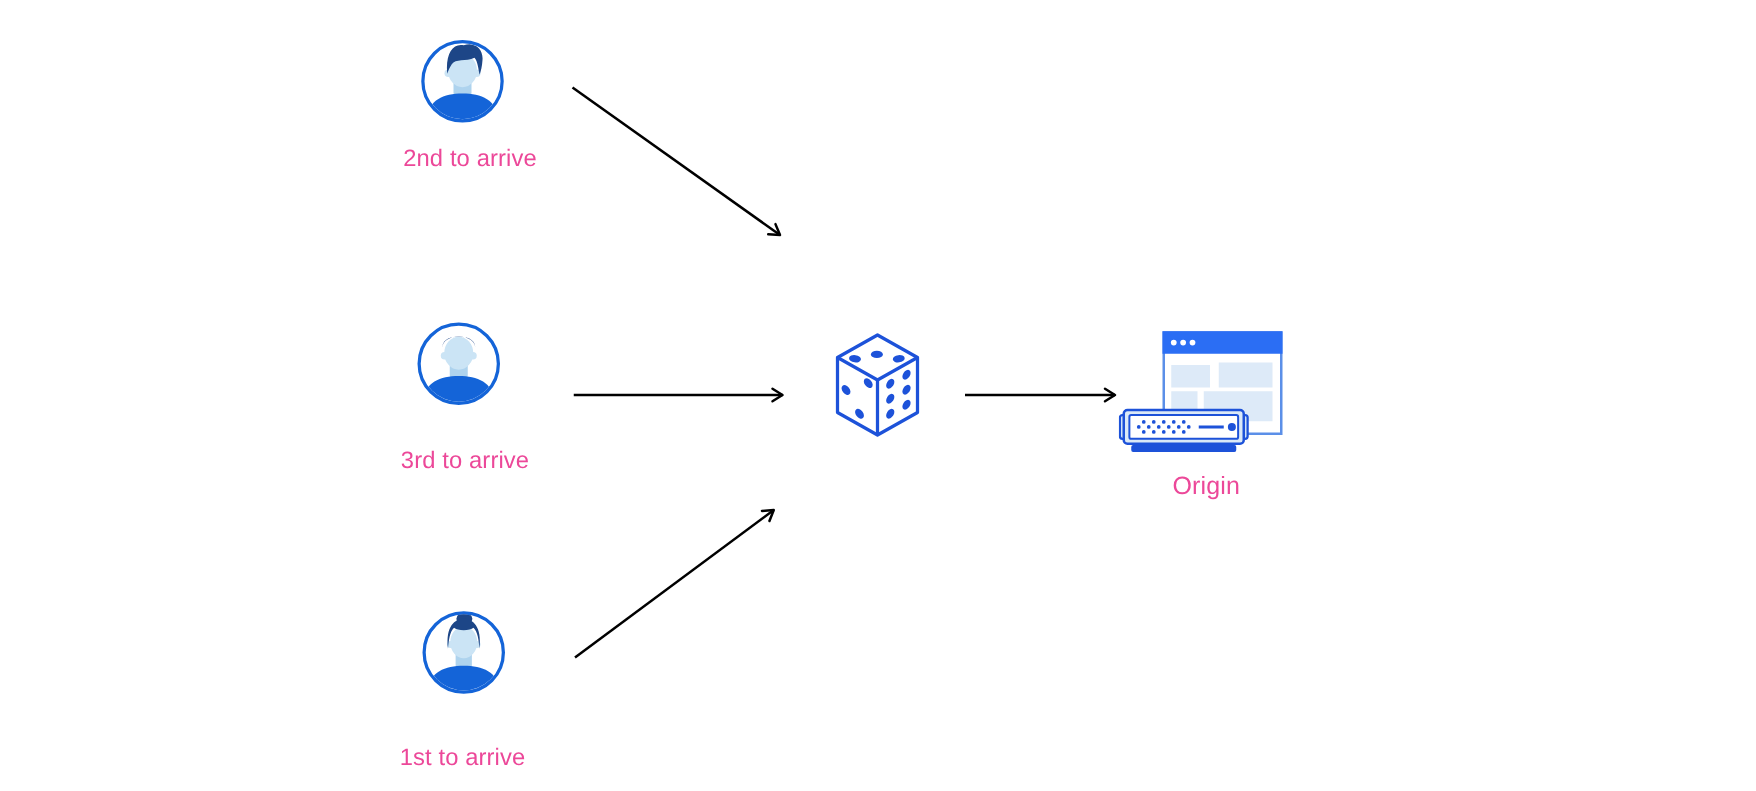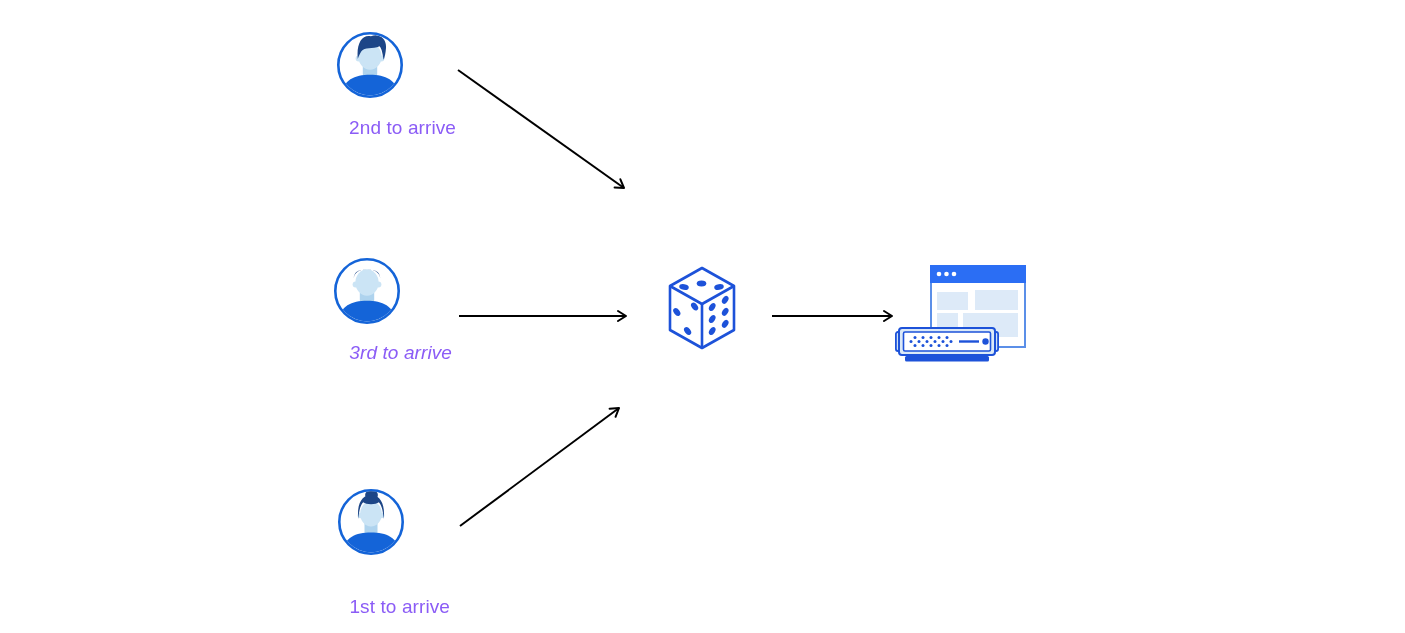--- a/index.html
+++ b/index.html
@@ -12,23 +12,23 @@
     position: relative;
     width: 1405px;
     height: 633px;
     background: #ffffff;
     overflow: hidden;
   }
   .abs { position: absolute; }
   .node-label {
     position: absolute;
     width: 160px;
-    text-align: right;
+    text-align: center;
     font-size: 19px;
-    color: #8b5cf6;
+    color: #ec4899;
     letter-spacing: 0.1px;
   }
   .origin-label {
     font-size: 20px;
   }
   svg { display: block; }
 </style>
 </head>
 <body>
 
@@ -80,21 +80,21 @@
         <rect x="26.8" y="29" width="14.4" height="17" rx="3" fill="#aed3ee"></rect>
         <path d="M5,68 C5,49.5 18,43.8 34,43.8 C50,43.8 63,49.5 63,68 Z" fill="#1464d8"></path>
         <circle cx="22.6" cy="27.5" r="3" fill="#cbe4f5"></circle>
         <circle cx="45.4" cy="27.5" r="3" fill="#cbe4f5"></circle>
         <ellipse cx="34" cy="25.5" rx="11.6" ry="13.2" fill="#cbe4f5"></ellipse>
         <path d="M20.8,21.5 C20.8,9 47.2,9 47.2,21.5 C47.2,16 43.5,12.3 34,12.3
                  C24.5,12.3 20.8,16 20.8,21.5 Z" fill="#1d4687"></path>
       </g>
     </svg>
   </div>
-  <div class="node-label" style="left:292px;top:342px;font-style:italic;">3rd to arrive</div>
+  <div class="node-label" style="left:292px;top:358px;">3rd to arrive</div>
 
   <div class="abs" style="left:337px;top:488px;">
     <svg width="68" height="68" viewBox="0 0 68 68">
       <defs>
           <clipPath id="clipC">
             <circle cx="34" cy="34" r="30.4"></circle>
           </clipPath>
         </defs>
       <circle cx="34" cy="34" r="31.7" fill="#ffffff" stroke="#1464d8" stroke-width="2.6"></circle>
       <g clip-path="url(#clipC)">
@@ -177,14 +177,15 @@
             <circle cx="28" cy="19.5" r="1.5"></circle>
             <circle cx="36" cy="19.5" r="1.5"></circle>
             <circle cx="44" cy="19.5" r="1.5"></circle>
             <circle cx="52" cy="19.5" r="1.5"></circle>
         </g>
         <line x1="64" y1="15.5" x2="84" y2="15.5" stroke="#1d52d9" stroke-width="2.4"></line>
         <circle cx="90.5" cy="15.5" r="3.2" fill="#1d52d9"></circle>
       </g>
     </svg>
   </div>
+  <div class="node-label origin-label" style="left:885px;top:378px;">Origin</div>
 
 </div>
 
 </body></html>

